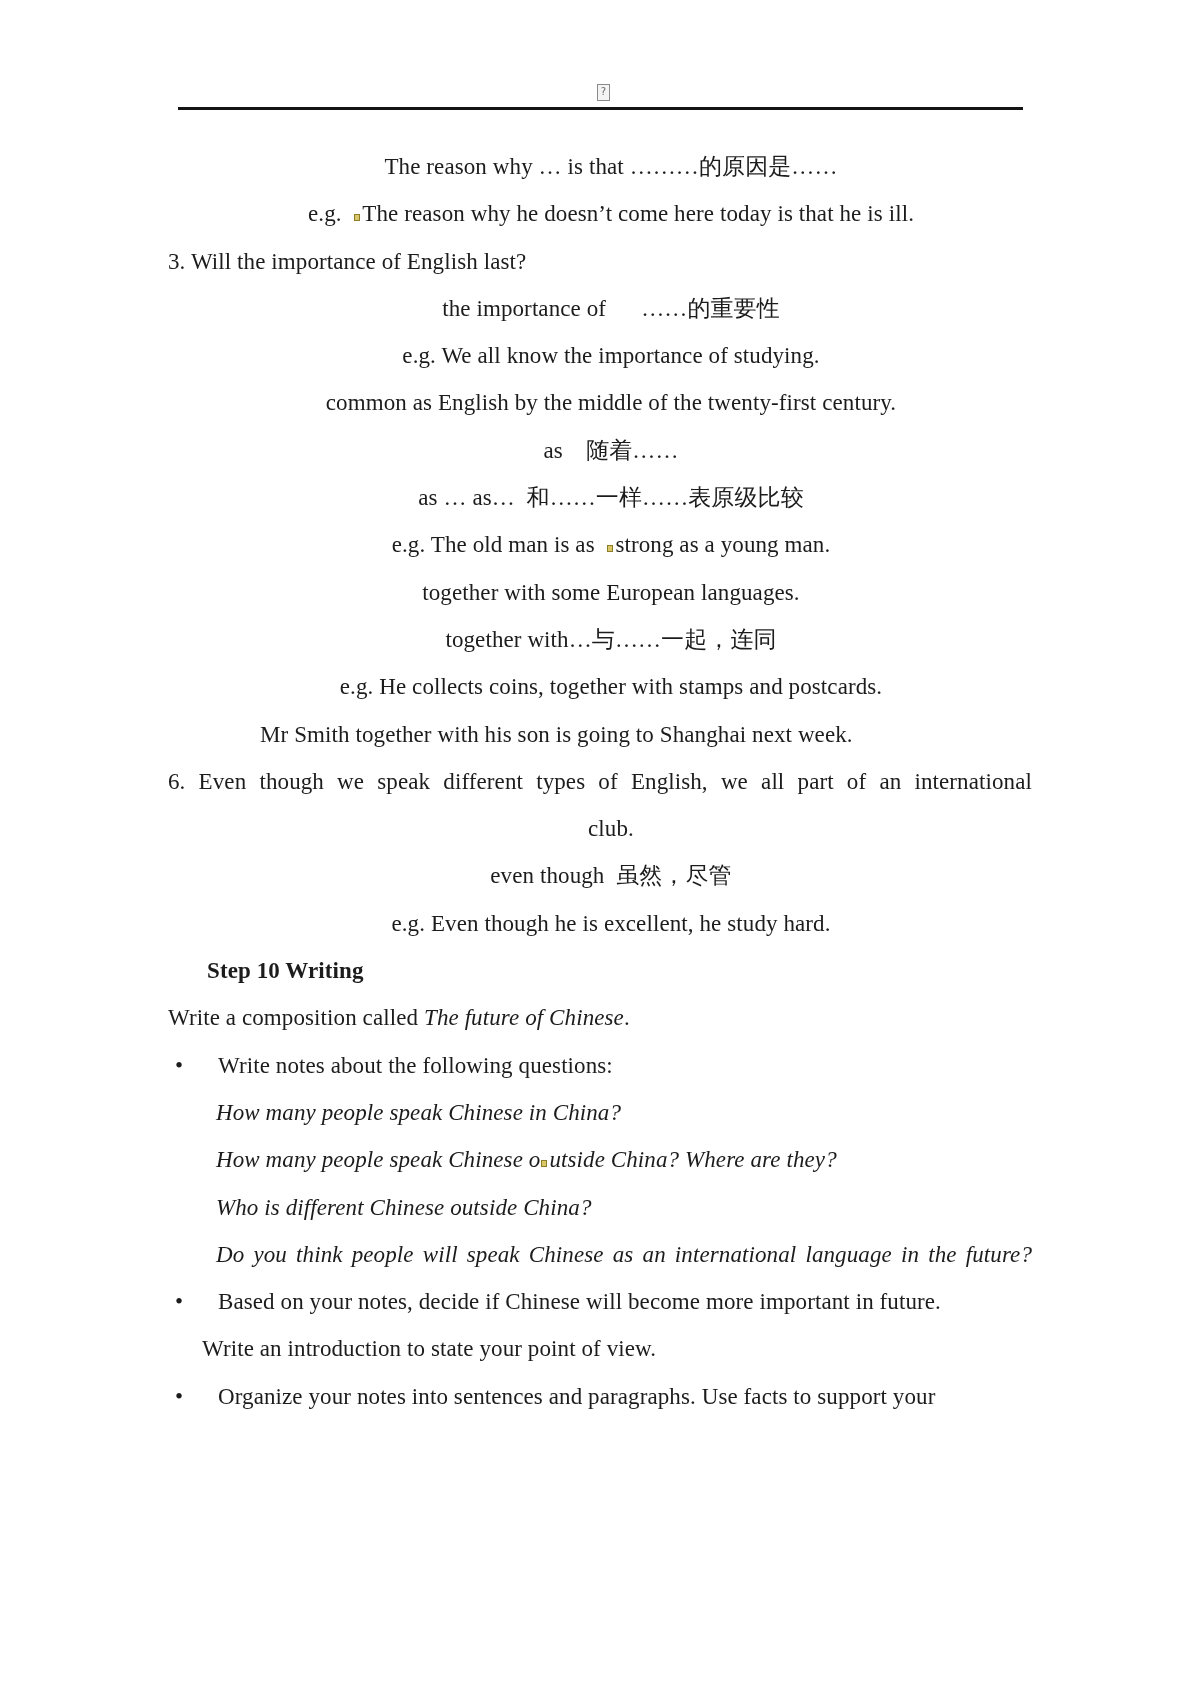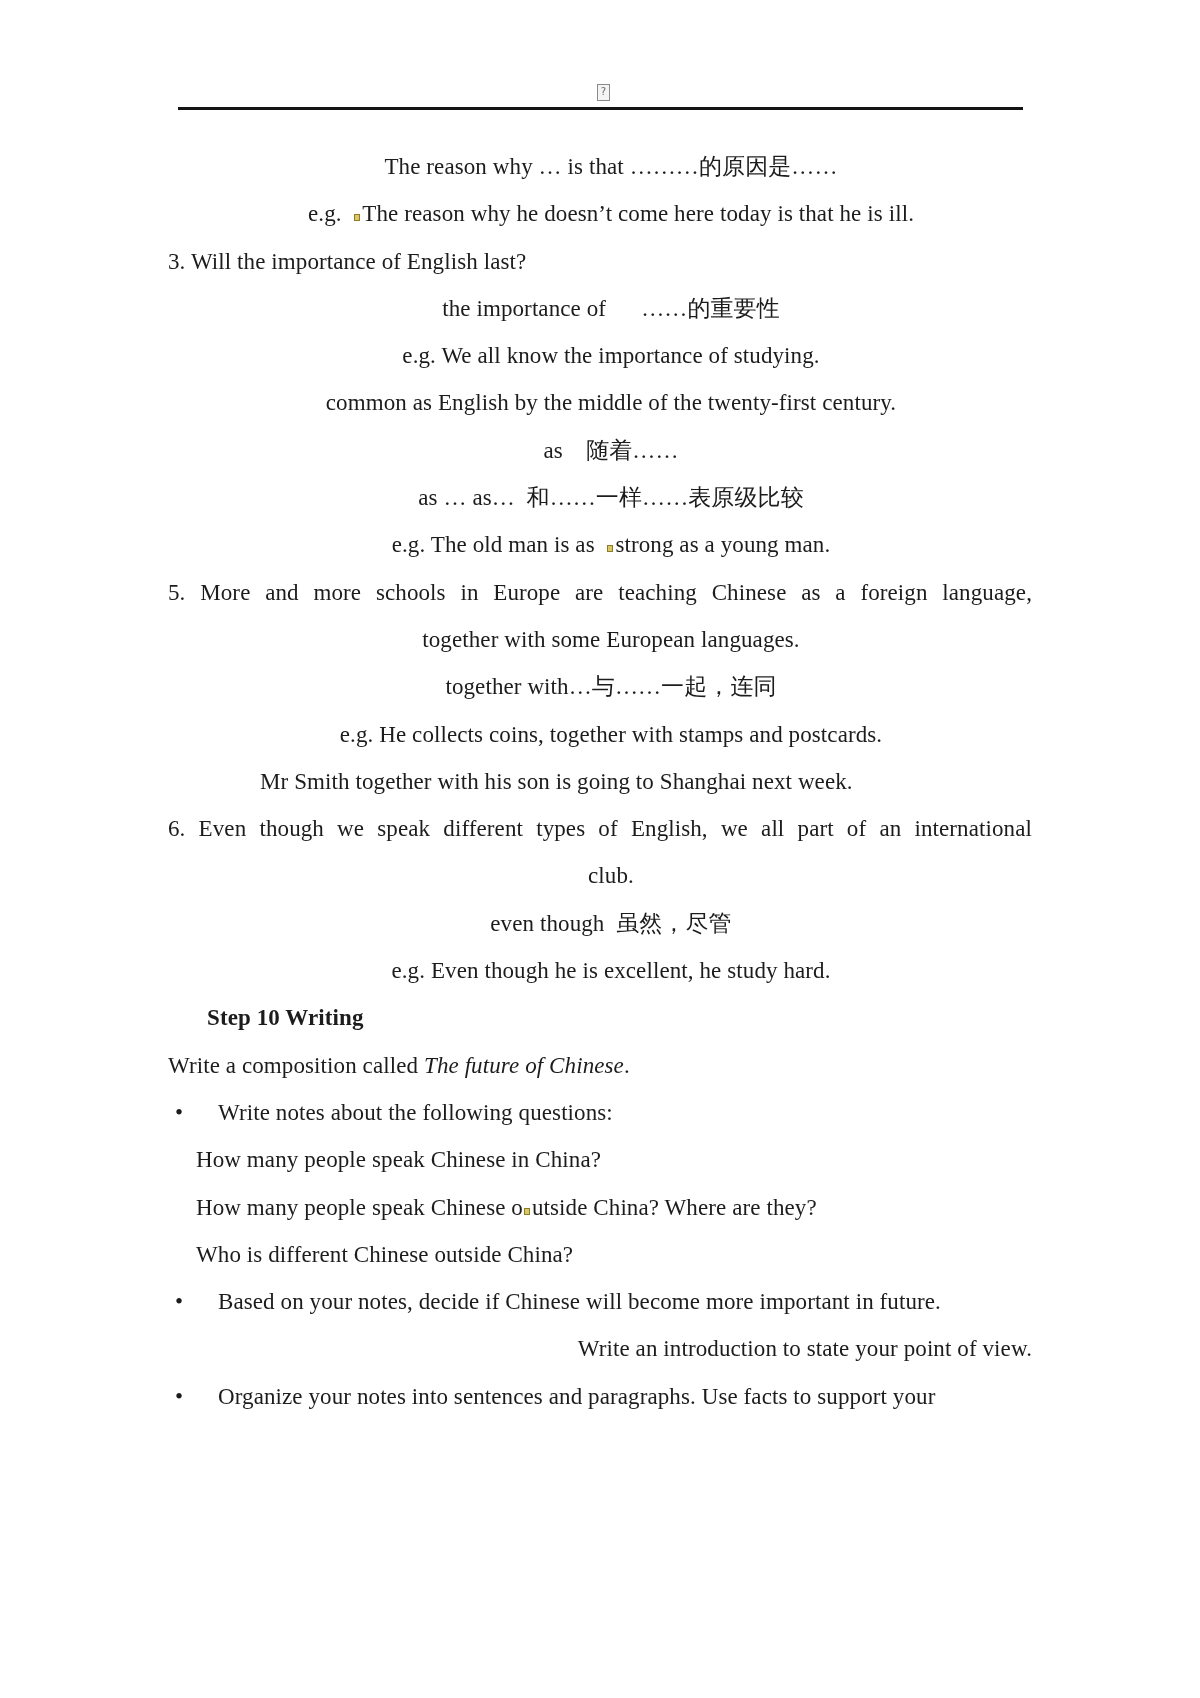--- a/index.html
+++ b/index.html
@@ -13,22 +13,22 @@
     text-align:center;font-family:"DejaVu Sans",sans-serif;background:#f4f4f4;
   }
   .rule{position:absolute;left:178px;top:107px;width:845px;height:3px;background:#141414;}
   .content{position:absolute;left:168px;top:143px;width:864px;}
   .line{
     position:relative;min-height:47.3px;line-height:47.3px;font-size:23px;
     letter-spacing:0.1px;
   }
   .ind-1{margin-left:22px;text-align:center;}
   .ind-2{margin-left:92px;}
-  .ind-q{margin-left:28px;}
-  .ind-b{margin-left:45px;text-align:right;}
+  .ind-q{margin-left:48px;font-style:italic;}
+  .ind-b{margin-left:34px;}
   .bullet{padding-left:50px;}
   .dot{position:absolute;left:7px;top:0;font-size:23px;font-style:normal;}
   .justify{text-align:justify;text-align-last:justify;}
   .it{font-style:italic;}
   .b{font-weight:bold;margin-left:39px;}
   .mark{
     display:inline-block;width:6px;height:7px;box-sizing:border-box;
     background:#d9c76a;border:1px solid #8f7d26;margin:0 2px 0 1px;
   }
 </style>
@@ -41,32 +41,32 @@
   <div class="content">
       <div class="line ind-1"><span class="">The reason why … is that ………的原因是……</span></div>
       <div class="line ind-1"><span class="">e.g. &nbsp;</span><span class="mark"></span><span class="">The reason why he doesn’t come here today is that he is ill.</span></div>
       <div class="line ind-0"><span class="">3. Will the importance of English last?</span></div>
       <div class="line ind-1"><span class="">the importance of &nbsp;&nbsp;&nbsp;&nbsp;&nbsp;……的重要性</span></div>
       <div class="line ind-1"><span class="">e.g. We all know the importance of studying.</span></div>
       <div class="line ind-1"><span class="">common as English by the middle of the twenty-first century.</span></div>
       <div class="line ind-1"><span class="">as &nbsp;&nbsp;&nbsp;随着……</span></div>
       <div class="line ind-1"><span class="">as … as… &nbsp;和……一样……表原级比较</span></div>
       <div class="line ind-1"><span class="">e.g. The old man is as &nbsp;</span><span class="mark"></span><span class="">strong as a young man.</span></div>
-      <div class="line ind-0 justify"><span class="">5. More and more schools in Europe are teaching Chinese as a foreign language,</span></div>
       <div class="line ind-1"><span class="">together with some European languages.</span></div>
       <div class="line ind-1"><span class="">together with…与……一起，连同</span></div>
       <div class="line ind-1"><span class="">e.g. He collects coins, together with stamps and postcards.</span></div>
       <div class="line ind-2"><span class="">Mr Smith together with his son is going to Shanghai next week.</span></div>
       <div class="line ind-0 justify"><span class="">6. Even though we speak different types of English, we all part of an international</span></div>
       <div class="line ind-1"><span class="">club.</span></div>
       <div class="line ind-1"><span class="">even though &nbsp;虽然，尽管</span></div>
       <div class="line ind-1"><span class="">e.g. Even though he is excellent, he study hard.</span></div>
       <div class="line ind-0"><span class="b">Step 10 Writing</span></div>
       <div class="line ind-0"><span class="">Write a composition called </span><span class="it ">The future of Chinese</span><span class="">.</span></div>
       <div class="line ind-0 bullet"><span class="dot">•</span><span class="">Write notes about the following questions:</span></div>
       <div class="line ind-q"><span class="">How many people speak Chinese in China?</span></div>
       <div class="line ind-q"><span class="">How many people speak Chinese o</span><span class="mark"></span><span class="">utside China? Where are they?</span></div>
       <div class="line ind-q"><span class="">Who is different Chinese outside China?</span></div>
+      <div class="line ind-q justify"><span class="">Do you think people will speak Chinese as an international language in the future?</span></div>
       <div class="line ind-0 bullet"><span class="dot">•</span><span class="">Based on your notes, decide if Chinese will become more important in future.</span></div>
       <div class="line ind-b"><span class="">Write an introduction to state your point of view.</span></div>
       <div class="line ind-0 bullet"><span class="dot">•</span><span class="">Organize your notes into sentences and paragraphs. Use facts to support your</span></div>
     </div>
 </div>
 
 </body></html>

